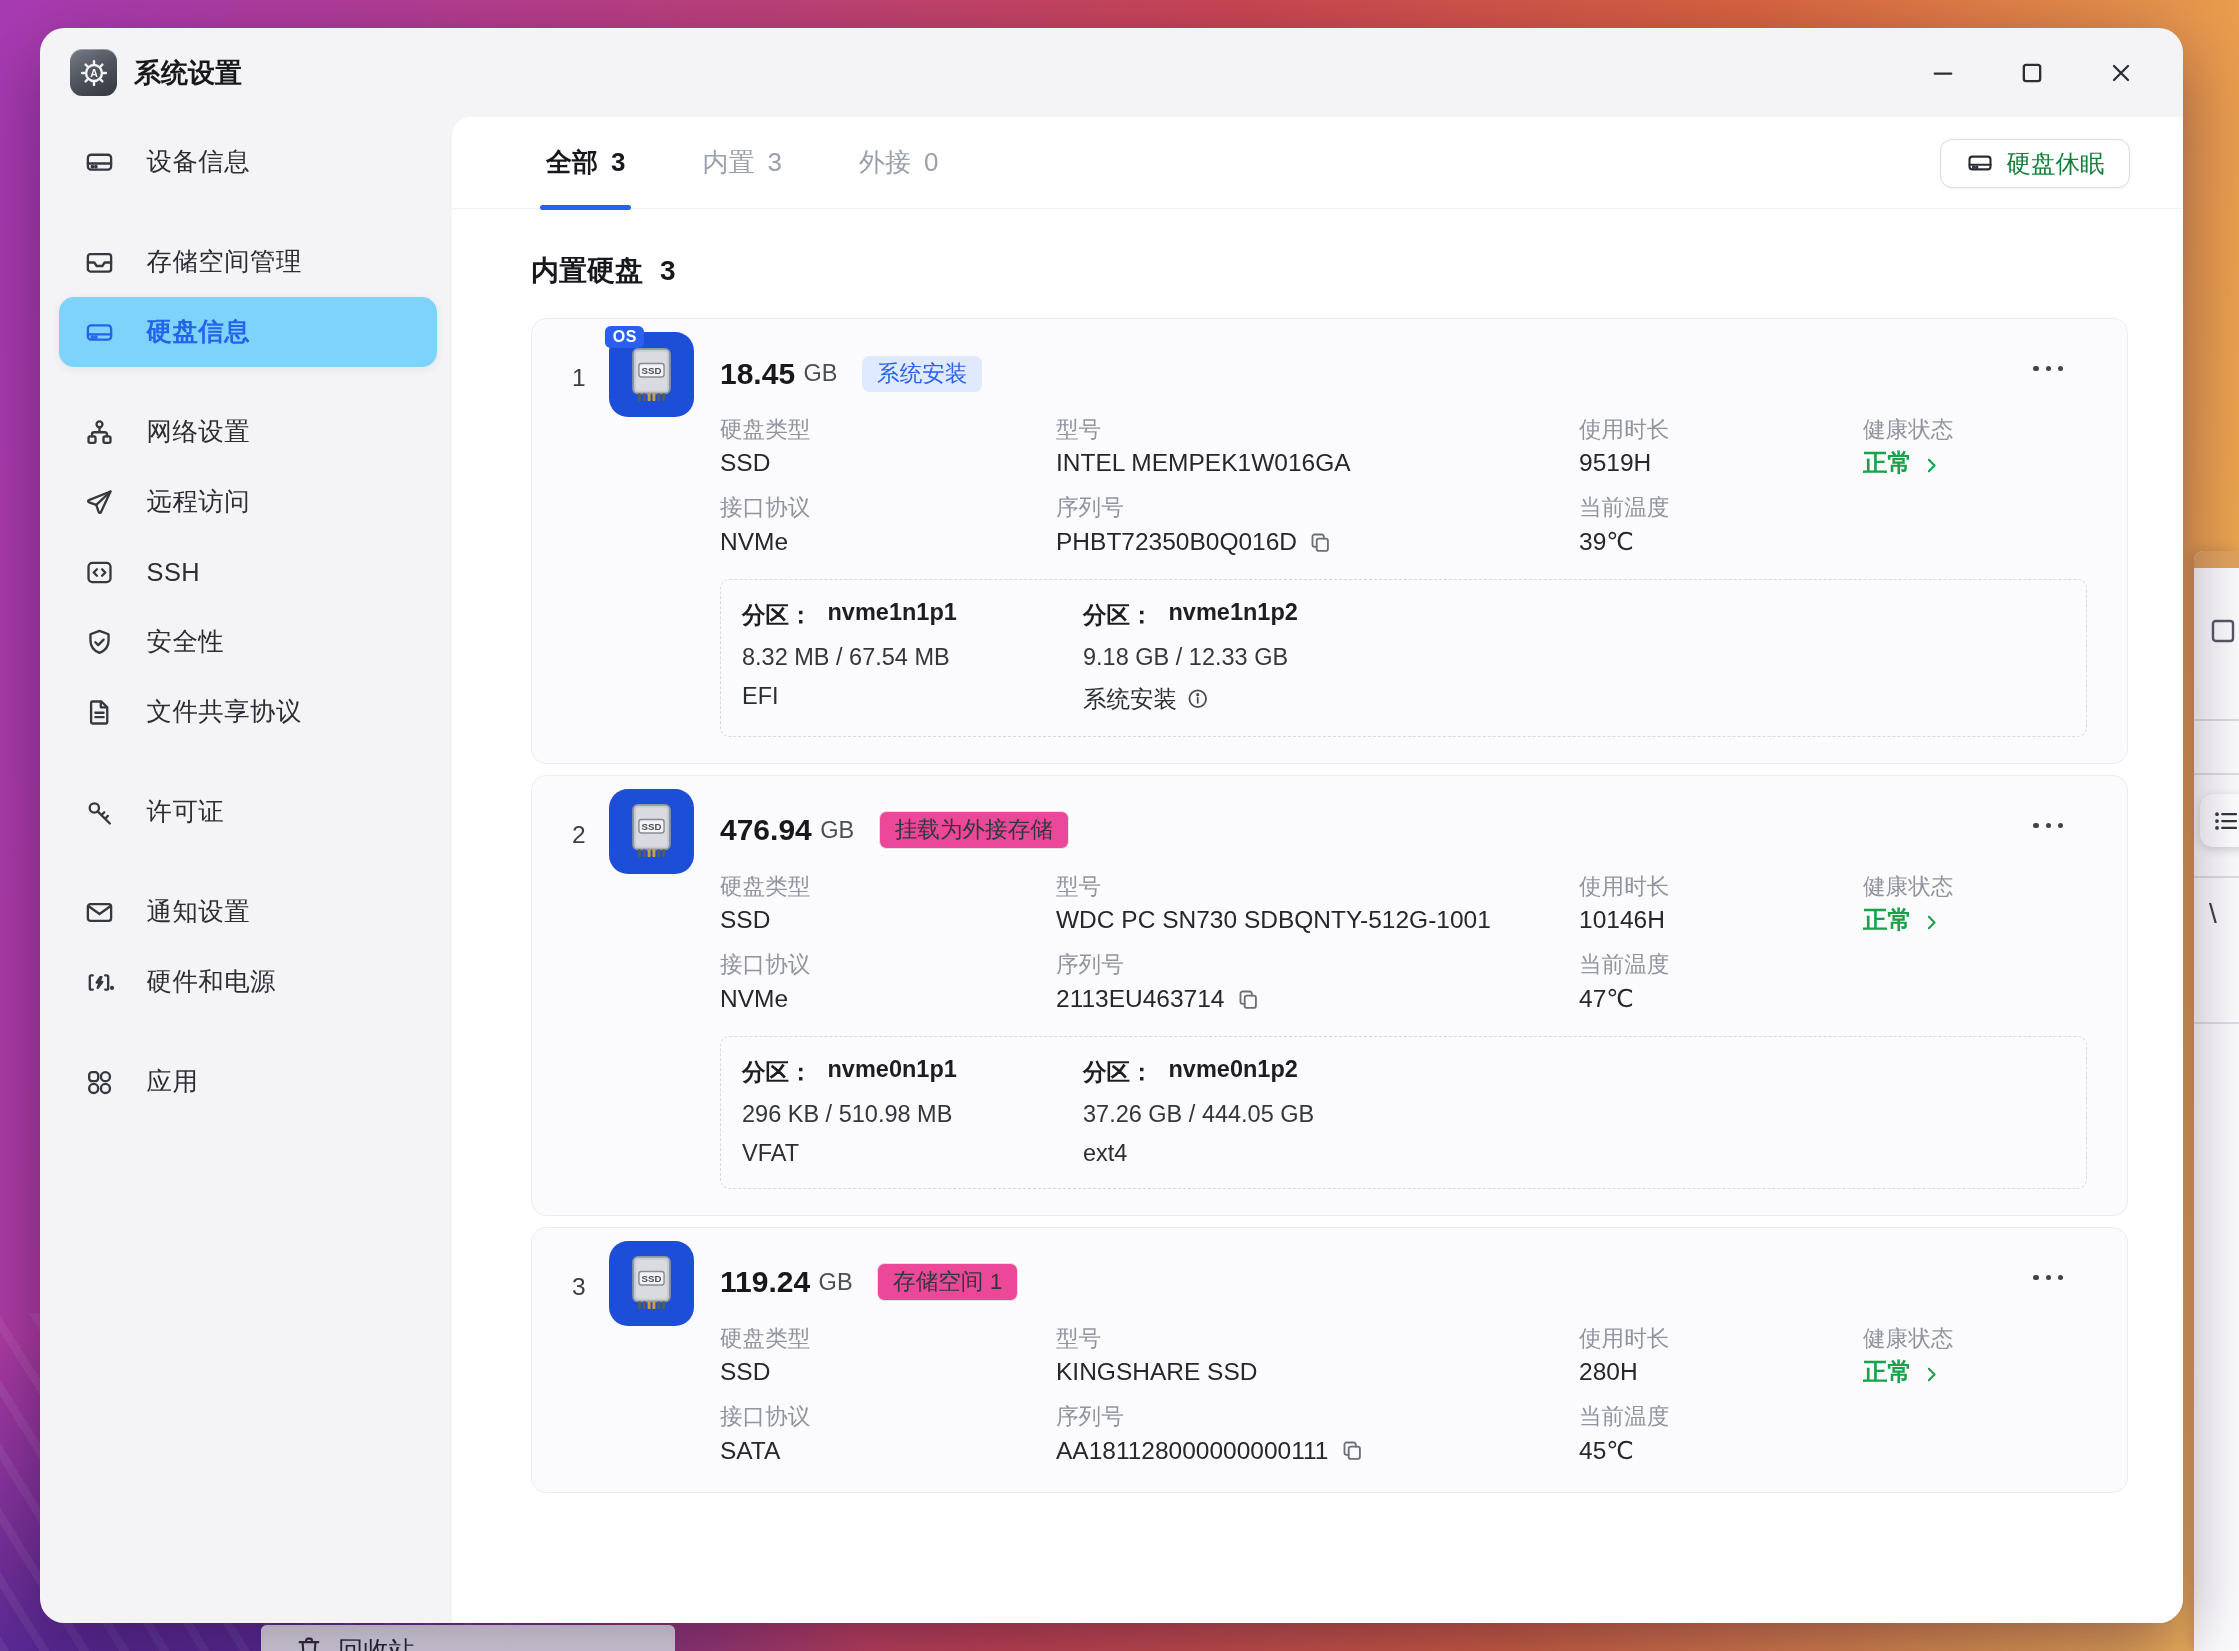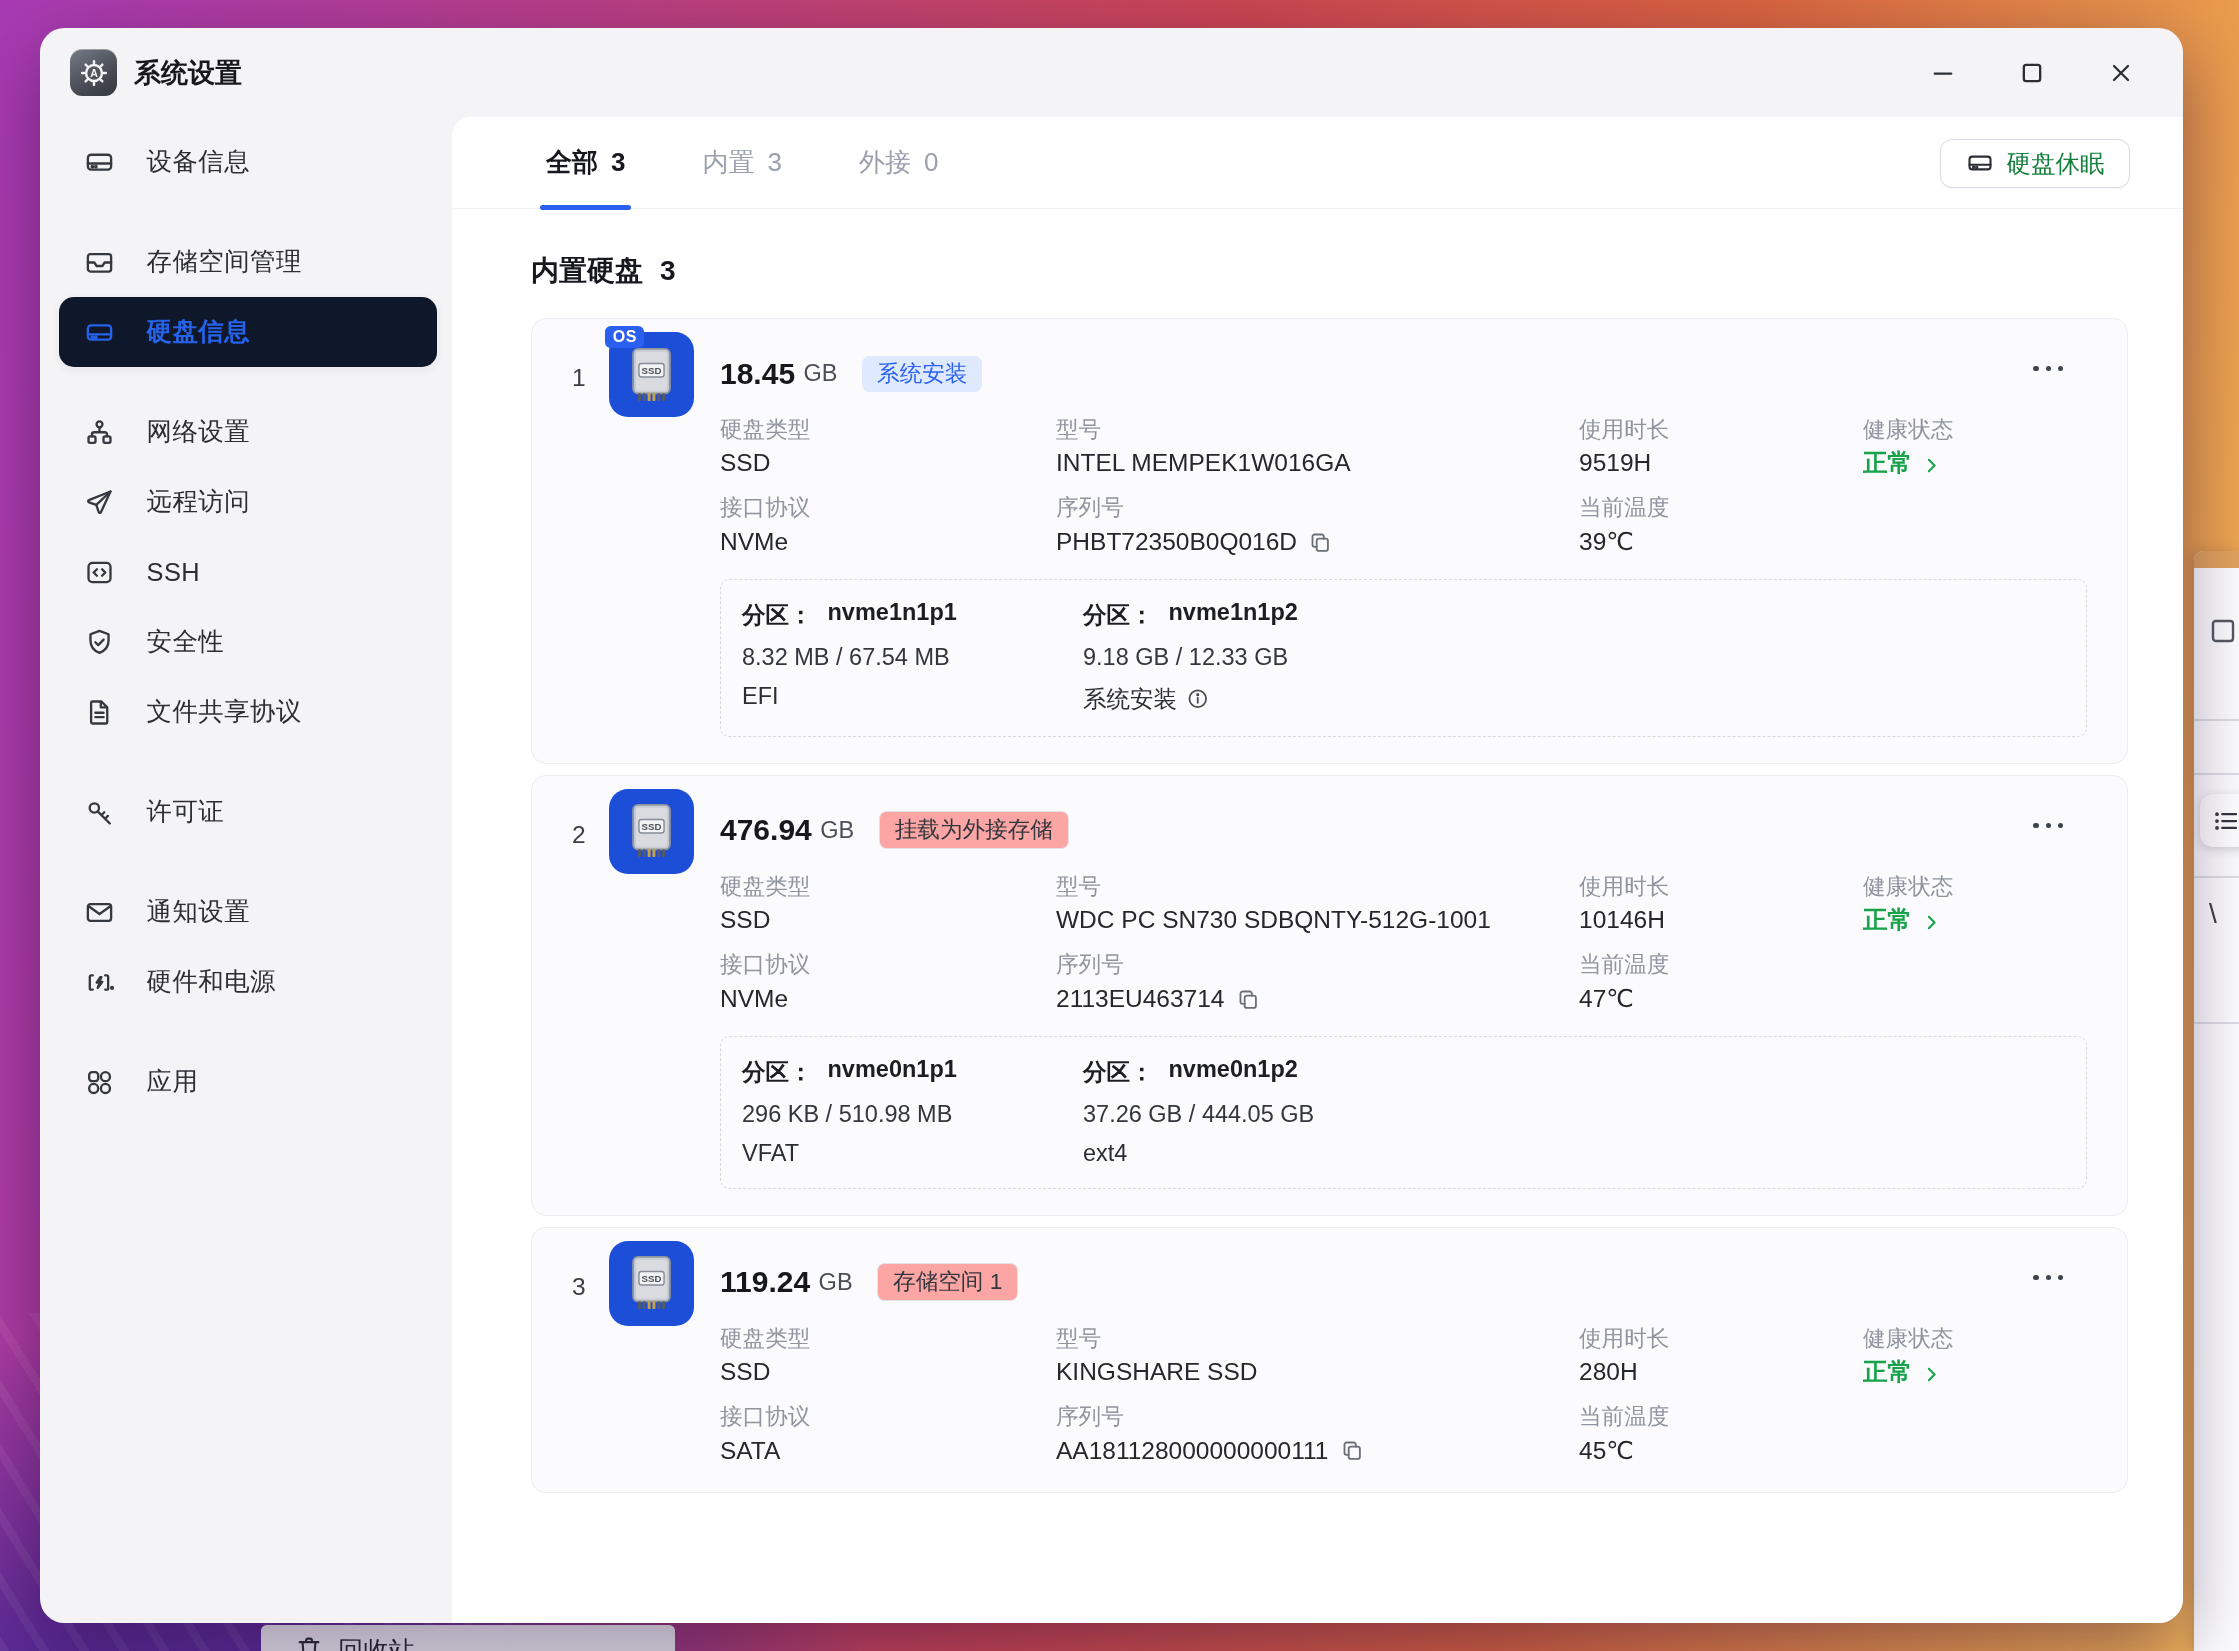--- a/index.html
+++ b/index.html
@@ -30,21 +30,21 @@
   .win-btn svg{width:28px;height:28px;stroke:#2b2e33;stroke-width:2;fill:none;stroke-linecap:round;}
 
   
   .sidebar{position:absolute;left:0;top:90px;bottom:0;width:412px;padding-top:9.4px;}
   .sb-group{margin-bottom:30px;}
   .sb-item{height:70px;margin:0 15px 0 19px;display:flex;align-items:center;padding-left:24.5px;
     border-radius:15px;cursor:pointer;color:#2c2e34;}
   .sb-item .sb-ic{width:31px;height:31px;color:#35383f;flex:0 0 31px;}
   .sb-ic svg{width:100%;height:100%;stroke:currentColor;fill:none;stroke-width:1.8;stroke-linecap:round;stroke-linejoin:round;}
   .sb-label{margin-left:32px;font-size:25.4px;letter-spacing:0.5px;}
-  .sb-item.active{background:#0f172a;box-shadow:0 2.8px 9.4px rgba(40,45,80,.07);color:var(--link-blue,#2563eb);}
+  .sb-item.active{background:#7dd3fc;box-shadow:0 2.8px 9.4px rgba(40,45,80,.07);color:var(--link-blue,#2563eb);}
   .sb-item.active .sb-ic{color:var(--link-blue,#2563eb);}
   .sb-item.active .sb-label{font-weight:600;}
 
   
   .panel{position:absolute;left:412px;top:89px;right:0;bottom:0;background:#ffffff;
     border-radius:19px 0 24.5px 0;overflow:hidden;}
   .tabs-row{height:91px;display:flex;align-items:flex-start;gap:77px;padding-left:94px;
     border-bottom:1.9px solid #eef0f4;position:relative;}
   .tab{position:relative;display:flex;gap:13px;align-items:center;font-size:26px;color:#9aa0ac;cursor:pointer;height:100%;}
   .tab.active{color:#17181d;font-weight:700;}
@@ -66,21 +66,21 @@
   .card-index{position:absolute;left:40px;top:45px;font-size:24.5px;color:#3a3d44;}
   .disk-icon{position:absolute;left:77px;top:13px;width:85px;height:85px;border-radius:19px;background:#1d4ed8;
     display:flex;align-items:center;justify-content:center;}
   .os-badge{position:absolute;left:-3.8px;top:-5.6px;background:var(--accent-blue,#2b5ff0);color:#fff;
     font-size:16px;font-weight:700;padding:1.9px 7.5px;border-radius:5.6px;letter-spacing:0.5px;}
   .card-head{display:flex;align-items:center;padding-left:188px;height:41px;}
   .size{font-size:30px;font-weight:700;color:#17181d;}
   .unit{font-size:23.5px;color:#4a4e55;margin-left:8.5px;}
   .badge{margin-left:24.5px;height:36px;line-height:36px;padding:0 15px;border-radius:7.5px;font-size:22.6px;}
   .badge.blue{background:#dfe9ff;color:#2b63f0;}
-  .badge.gray{background:#fca5a5;color:#33363c;border:0.9px solid #e2e2e8;}
+  .badge.gray{background:#ec4899;color:#33363c;border:0.9px solid #e2e2e8;}
   .dots{position:absolute;right:58px;top:41px;display:flex;gap:6.6px;cursor:pointer;padding:5.6px;}
   .dots i{width:5.6px;height:5.6px;border-radius:50%;background:#3f434b;}
   .fields{display:grid;grid-template-columns:336px 523px 284px auto;padding-left:188px;margin-top:22.6px;}
   .fcol{display:flex;flex-direction:column;gap:17px;}
   .field .f-label{font-size:22.6px;color:#90949e;line-height:26px;}
   .field .f-value{font-size:24.5px;color:#25272d;line-height:30px;margin-top:5.6px;display:flex;align-items:center;}
   .copy-ic{width:24.5px;height:24.5px;margin-left:11.3px;color:#6b6f78;cursor:pointer;}
   .health-val{color:var(--health-green,#18a34b);font-weight:700;cursor:pointer;}
   .chev-ic{width:21px;height:21px;margin-left:9.4px;color:var(--health-green,#18a34b);}
   .chev-ic svg{stroke-width:2.4;}

